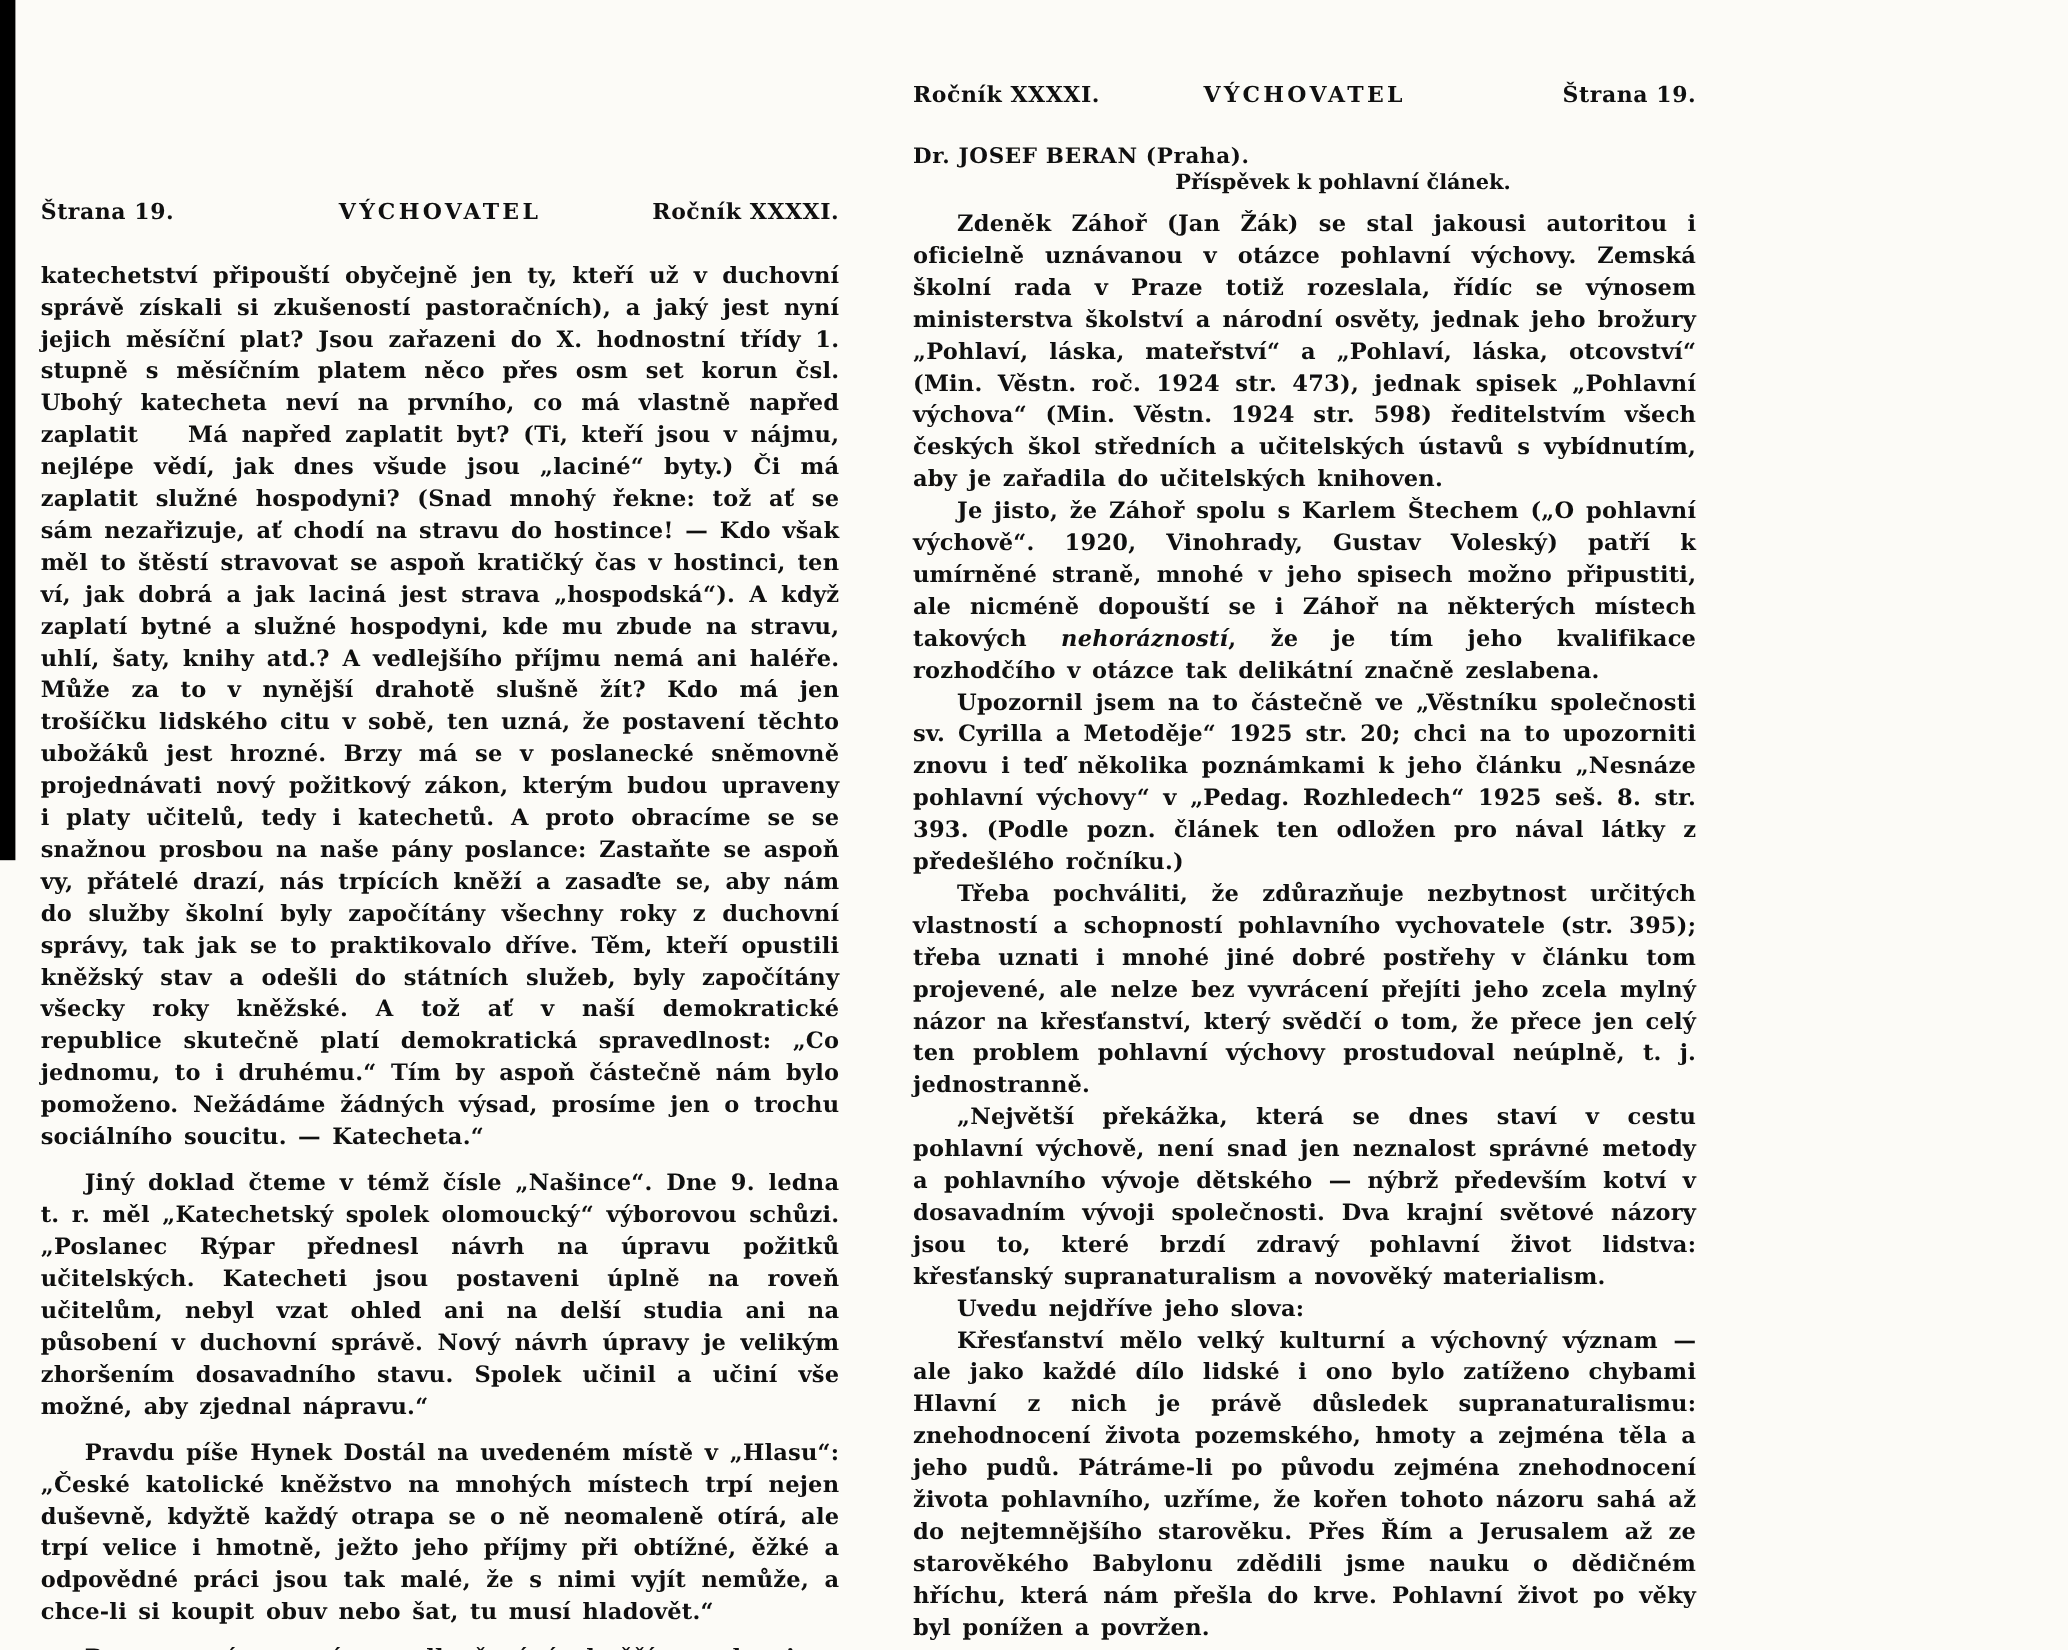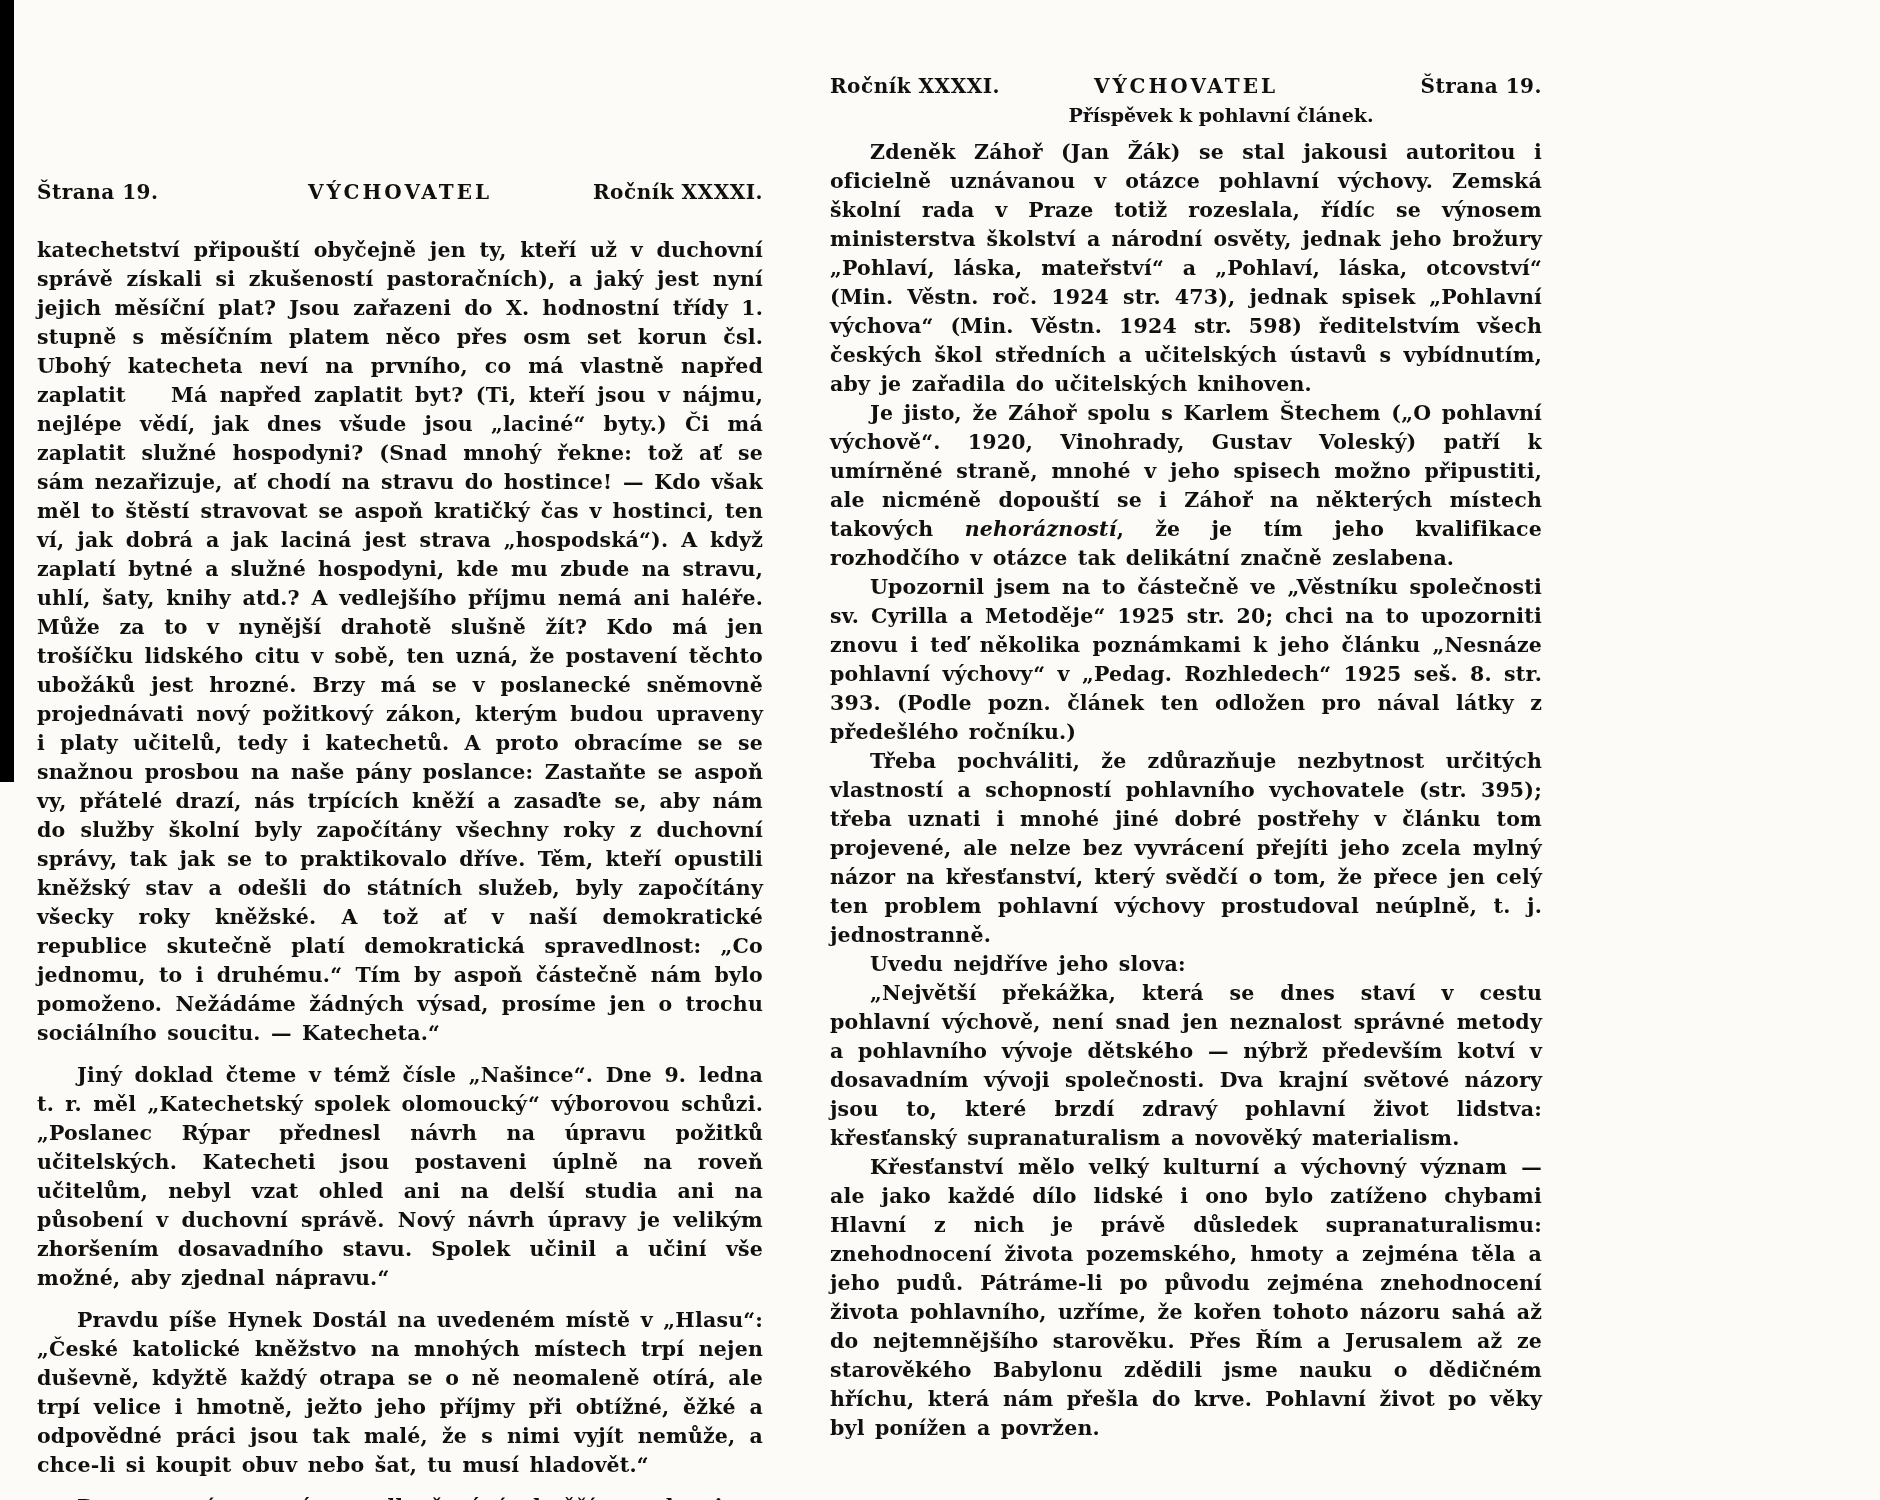--- a/index.html
+++ b/index.html
@@ -108,27 +108,28 @@
 
   </section>
 
   <section class="page page-right">
     <header class="page-header">
       <span class="h-left">Ročník XXXXI.</span>
       <span class="h-center">VÝCHOVATEL</span>
       <span class="h-right">Štrana 19.</span>
     </header>
 
+    <div class="byline">Dr. JOSEF BERAN (Praha).</div>
 
     <h2 class="article-subtitle">Příspěvek k pohlavní článek.</h2>
 
     <div class="body-text">
         <p class="para indent">Zdeněk Záhoř (Jan Žák) se stal jakousi autoritou i oficielně uznávanou v otázce pohlavní výchovy. Zemská školní rada v Praze totiž rozeslala, řídíc se výnosem ministerstva školství a národní osvěty, jednak jeho brožury „Pohlaví, láska, mateřství“ a „Pohlaví, láska, otcovství“ (Min. Věstn. roč. 1924 str. 473), jednak spisek „Pohlavní výchova“ (Min. Věstn. 1924 str. 598) ředitelstvím všech českých škol středních a učitelských ústavů s vybídnutím, aby je zařadila do učitelských knihoven.</p>
         <p class="para indent">Je jisto, že Záhoř spolu s Karlem Štechem („O pohlavní výchově“. 1920, Vinohrady, Gustav Voleský) patří k umírněné straně, mnohé v jeho spisech možno připustiti, ale nicméně dopouští se i Záhoř na některých místech takových <i>nehorázností</i>, že je tím jeho kvalifikace rozhodčího v otázce tak delikátní značně zeslabena.</p>
         <p class="para indent">Upozornil jsem na to částečně ve „Věstníku společnosti sv. Cyrilla a Metoděje“ 1925 str. 20; chci na to upozorniti znovu i teď několika poznámkami k jeho článku „Nesnáze pohlavní výchovy“ v „Pedag. Rozhledech“ 1925 seš. 8. str. 393. (Podle pozn. článek ten odložen pro nával látky z předešlého ročníku.)</p>
         <p class="para indent">Třeba pochváliti, že zdůrazňuje nezbytnost určitých vlastností a schopností pohlavního vychovatele (str. 395); třeba uznati i mnohé jiné dobré postřehy v článku tom projevené, ale nelze bez vyvrácení přejíti jeho zcela mylný názor na křesťanství, který svědčí o tom, že přece jen celý ten problem pohlavní výchovy prostudoval neúplně, t. j. jednostranně.</p>
+        <p class="para indent">„Největší překážka, která se dnes staví v cestu pohlavní výchově, není snad jen neznalost správné metody a pohlavního vývoje dětského — nýbrž především kotví v dosavadním vývoji společnosti. Dva krajní světové názory jsou to, které brzdí zdravý pohlavní život lidstva: křesťanský supranaturalism a novověký materialism.</p>
         <p class="para indent">Uvedu nejdříve jeho slova:</p>
-        <p class="para indent">„Největší překážka, která se dnes staví v cestu pohlavní výchově, není snad jen neznalost správné metody a pohlavního vývoje dětského — nýbrž především kotví v dosavadním vývoji společnosti. Dva krajní světové názory jsou to, které brzdí zdravý pohlavní život lidstva: křesťanský supranaturalism a novověký materialism.</p>
         <p class="para indent">Křesťanství mělo velký kulturní a výchovný význam — ale jako každé dílo lidské i ono bylo zatíženo chybami Hlavní z nich je právě důsledek supranaturalismu: znehodnocení života pozemského, hmoty a zejména těla a jeho pudů. Pátráme-li po původu zejména znehodnocení života pohlavního, uzříme, že kořen tohoto názoru sahá až do nejtemnějšího starověku. Přes Řím a Jerusalem až ze starověkého Babylonu zdědili jsme nauku o dědičném hříchu, která nám přešla do krve. Pohlavní život po věky byl ponížen a povržen.</p>
       </div>
   </section>
 
 </div>
 
 </body></html>

